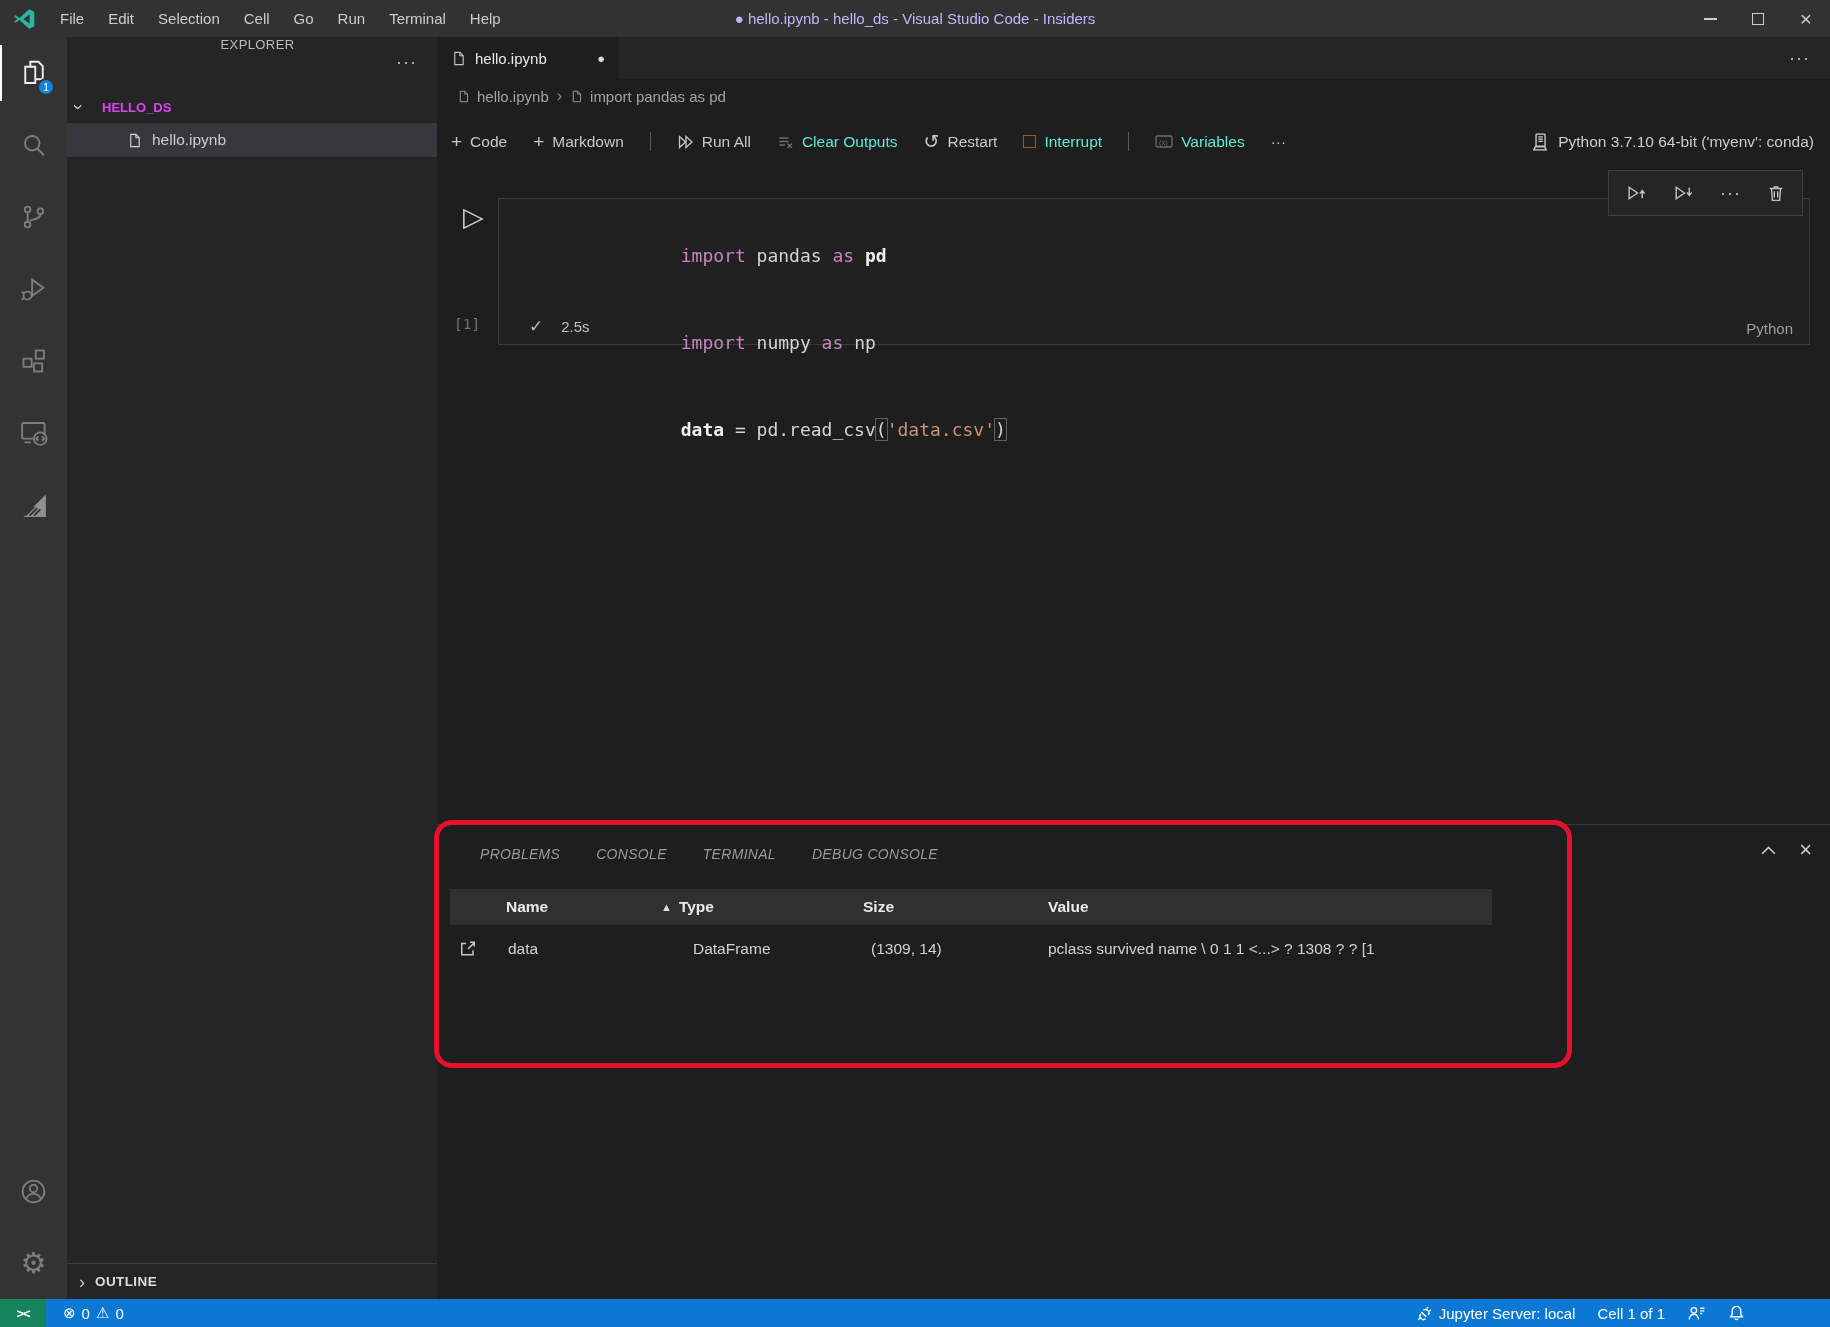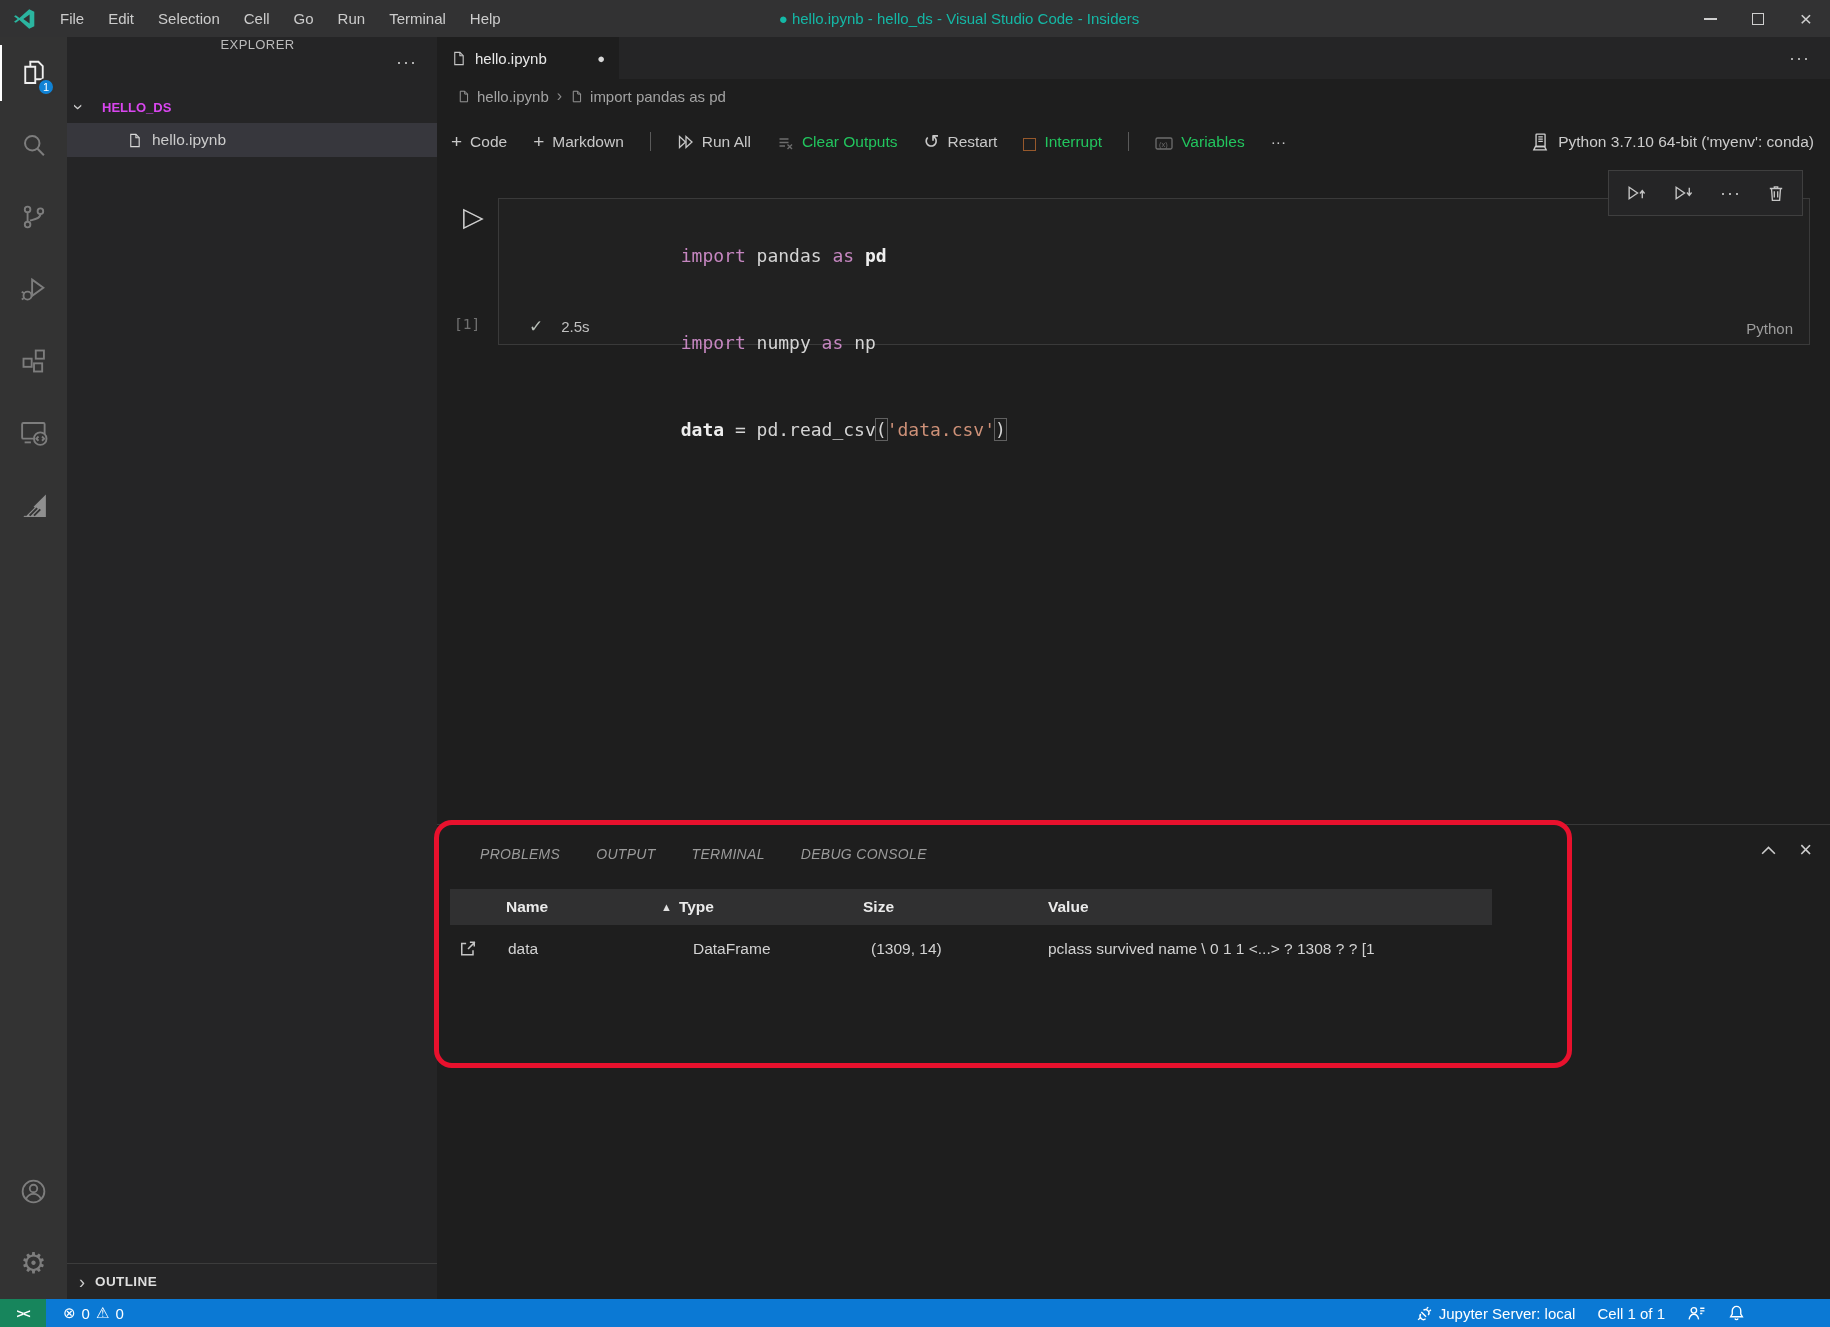--- a/index.html
+++ b/index.html
@@ -4,21 +4,21 @@
 <style>
   * { margin:0; padding:0; box-sizing:border-box; }
   html,body { background:#1e1e1e; }
   body { font-family:"Liberation Sans", sans-serif; color:#cccccc; }
   .app { position:relative; width:1830px; height:1327px; background:#1e1e1e; overflow:hidden; }
 
   
   .titlebar { position:absolute; left:0; top:0; width:100%; height:37px; background:#323233; display:flex; align-items:center; z-index:5; }
   .logo { width:24px; height:24px; margin:0 12px 0 12px; display:flex; align-items:center; }
   .menu-item { font-size:15px; color:#cccccc; padding:0 12px; line-height:37px; cursor:default; }
-  .win-title { position:absolute; left:50%; transform:translateX(-50%); font-size:15px; color:#14b8a6; white-space:nowrap;margin-left:44px; }
+  .win-title { position:absolute; left:50%; transform:translateX(-50%); font-size:15px; color:#c4b5fd; white-space:nowrap; }
   .win-controls { margin-left:auto; display:flex; height:37px; }
   .wc { width:48px; height:37px; display:flex; align-items:center; justify-content:center; color:#cfcfcf; }
   .wc-min-glyph { width:13px; height:2px; background:#cfcfcf; }
   .wc-max-glyph { width:12px; height:12px; border:1.5px solid #cfcfcf; }
   .wc-close-glyph { font-size:21px; line-height:21px; }
 
   
   .main { position:absolute; top:37px; left:0; width:1830px; height:1262px; display:flex; }
 
   
@@ -52,21 +52,21 @@
   .tab-label { font-size:15px; color:#e8e8e8; }
   .tab-dot { margin-left:auto; font-size:13px; color:#d8d8d8; }
   .tab-actions { margin-left:auto; display:flex; align-items:center; padding-right:20px; color:#c0c0c0; font-size:18px; letter-spacing:1px; }
 
   .breadcrumbs { height:34px; display:flex; align-items:center; padding-left:20px; gap:8px; font-size:15px; color:#a3a3a3; }
   .bc-sep { color:#8a8a8a; font-size:16px; }
   .bc-item { display:flex; align-items:center; gap:7px; }
 
   .nbtoolbar { height:57px; display:flex; align-items:center; padding-left:14px; gap:26px; font-size:15.5px; color:#c8c8c8; }
   .nbt-btn { display:flex; align-items:center; gap:8px; white-space:nowrap; }
-  .nbt-btn.dim { color:#22c55e;align-items:flex-end; }
+  .nbt-btn.dim { color:#5eead4; }
   .nbt-sep { width:1px; height:19px; background:#5a5a5a; }
   .plus { font-size:19px; line-height:1; }
   .restart-glyph { font-size:19px; line-height:1; }
   .interrupt-sq { width:13px; height:13px; border:1.5px solid #96582b; }
   .kernel { margin-left:auto; display:flex; align-items:center; gap:9px; padding-right:16px; color:#cccccc; }
 
   
   .cellarea { position:relative; height:654px; }
   .cell-runbtn { position:absolute; left:26px; top:34px; font-size:27px; color:#d0d0d0; line-height:1; }
   .cell-exec { position:absolute; left:17px; top:146px; font-family:"DejaVu Sans Mono", monospace; font-size:14.5px; color:#717171; }
@@ -382,21 +382,21 @@
           </span>
         </div>
       </div>
 
       <div class="panel">
         <div class="panel-tabs">
           <div class="ptab">
               <span class="pt-inner">PROBLEMS</span>
             </div>
           <div class="ptab">
-              <span class="pt-inner">OUTPUT</span>
+              <span class="pt-inner">CONSOLE</span>
             </div>
           <div class="ptab">
               <span class="pt-inner">TERMINAL</span>
             </div>
           <div class="ptab">
               <span class="pt-inner">DEBUG CONSOLE</span>
             </div>
         </div>
         <div class="panel-actions">
           <span>

